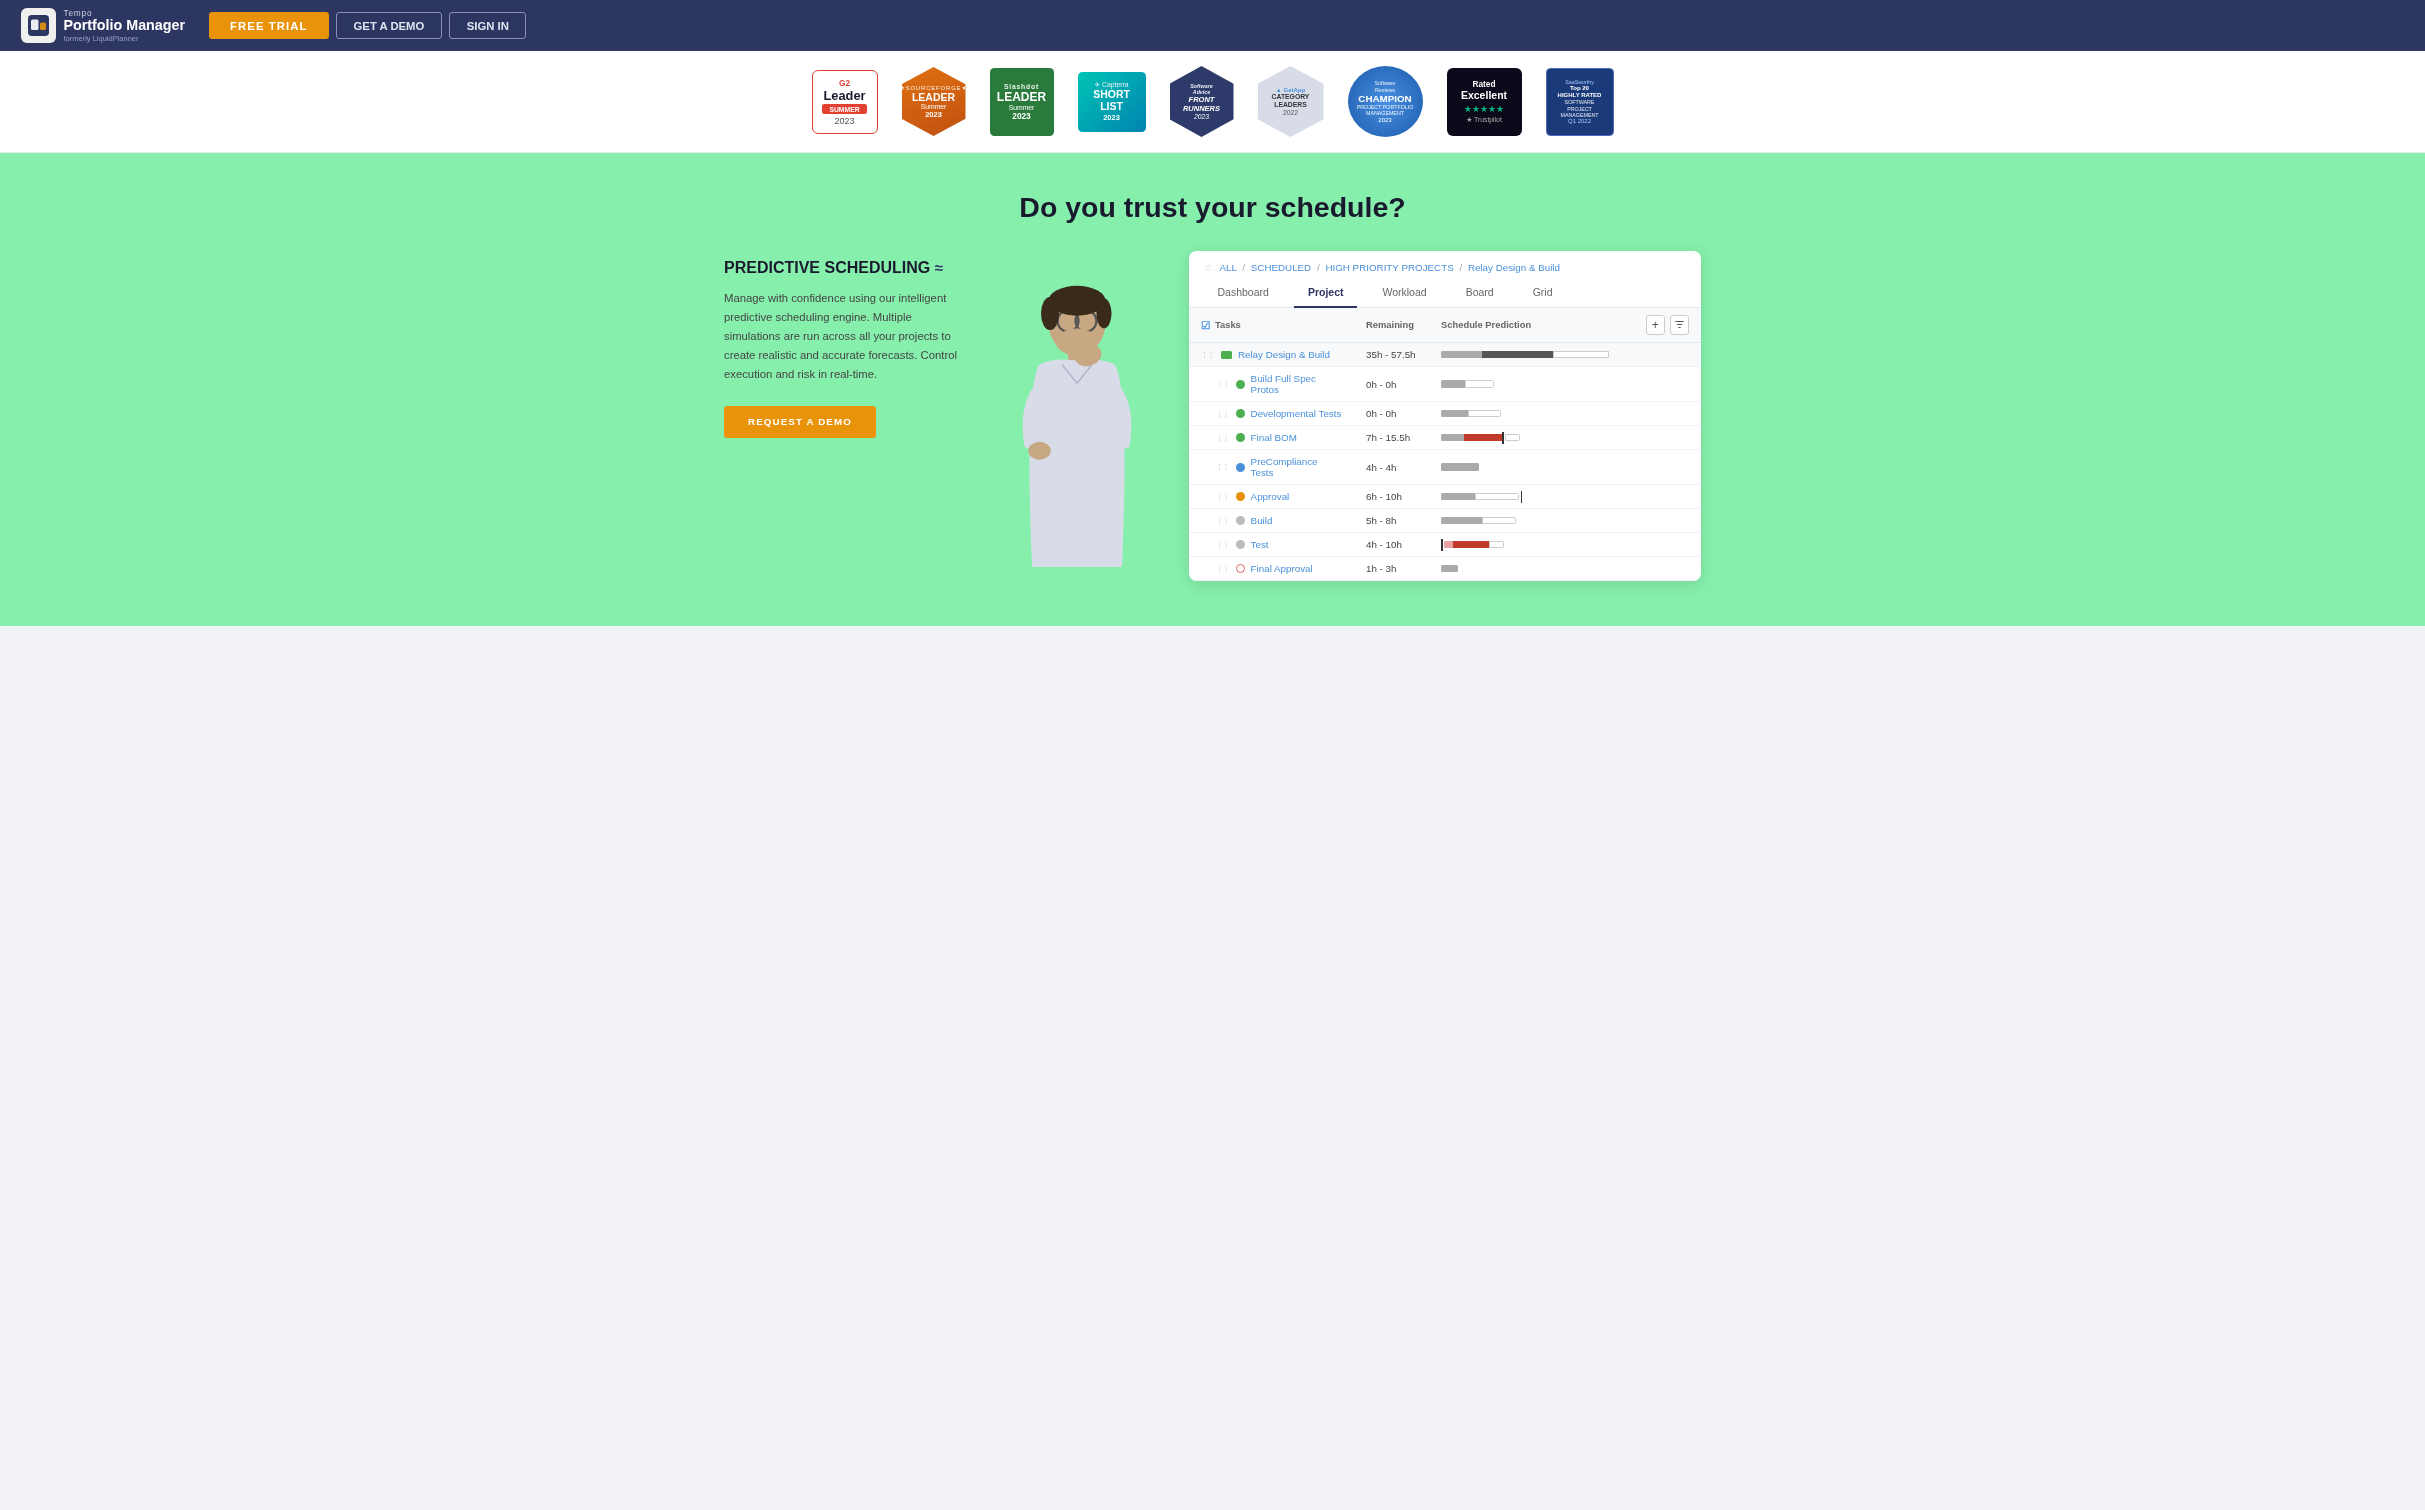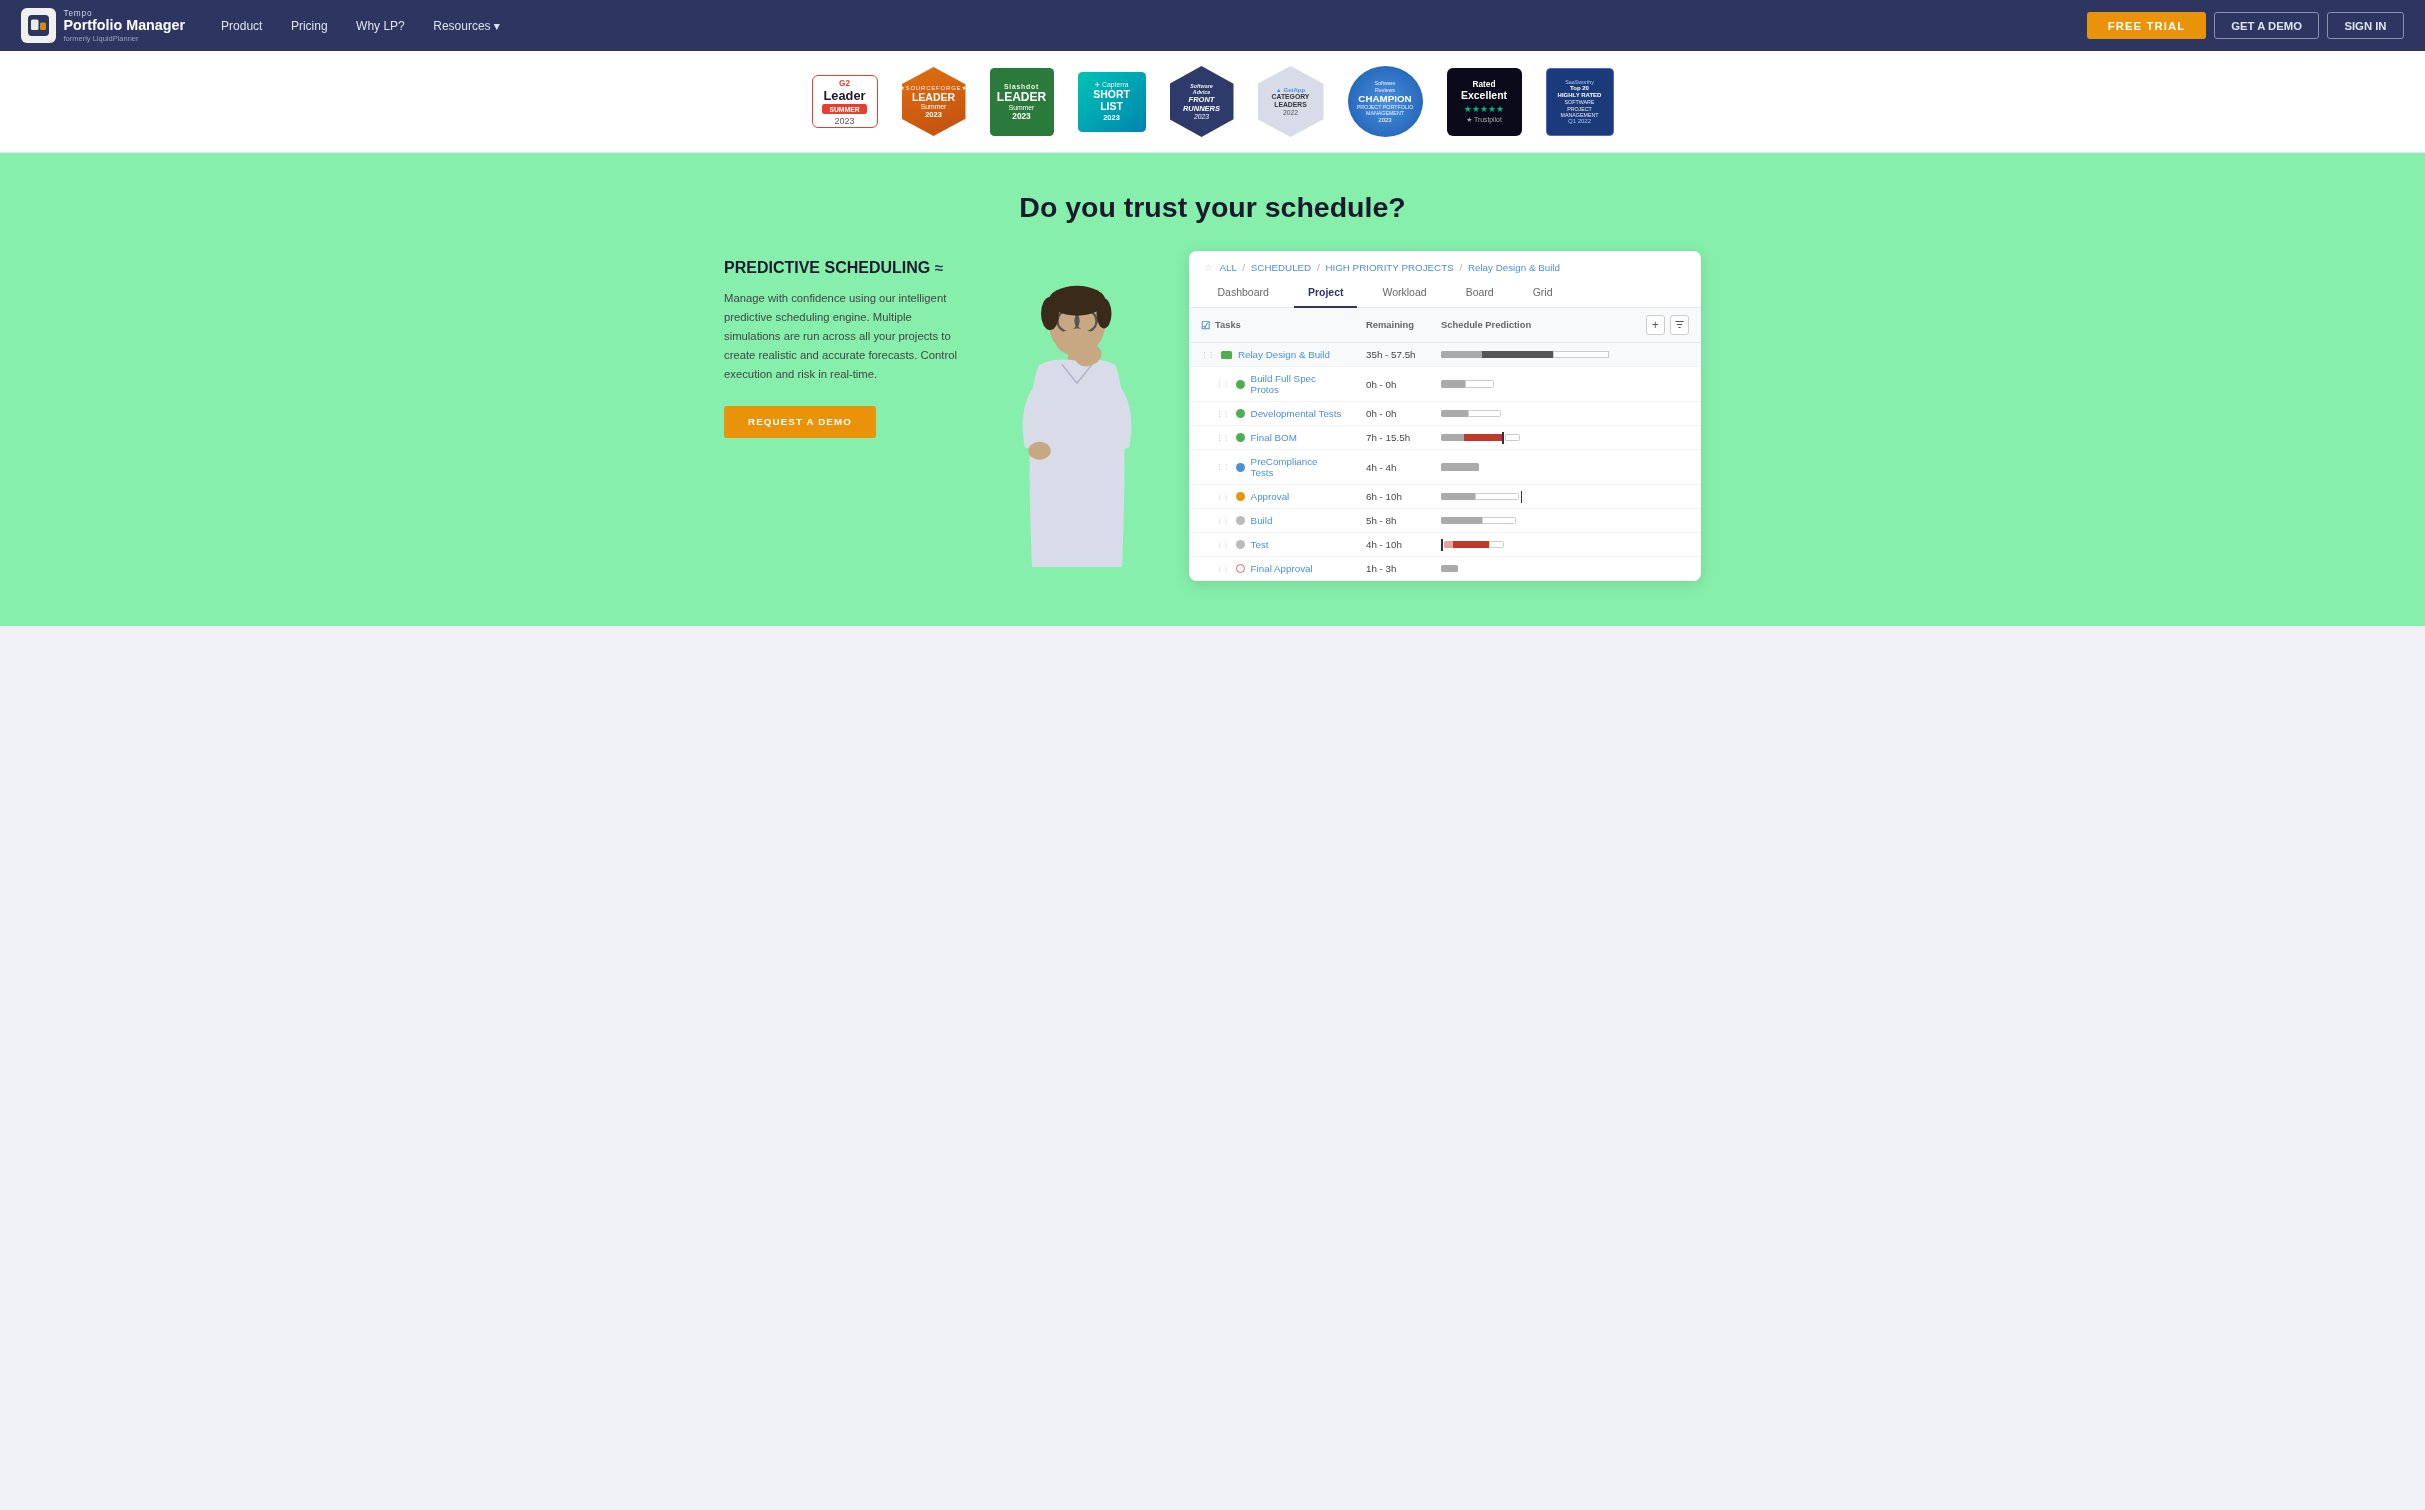--- a/index.html
+++ b/index.html
@@ -259,41 +259,32 @@
         <rect x="16" y="10" width="8" height="10" rx="2" fill="#e8930a" opacity="0.9"></rect>
       </svg>
     </div>
     <div class="logo-text">
       <span class="logo-tempo">Tempo</span>
       <span class="logo-pm">Portfolio Manager</span>
       <span class="logo-formerly">formerly LiquidPlanner</span>
     </div>
   </div>
 
-  <div class="nav-links">
-    <a class="nav-link">Product</a>
-    <a class="nav-link">Pricing</a>
-    <a class="nav-link">Why LP?</a>
-    <a class="nav-link">
-      <span>Resources</span>
-      <span>▾</span>
-    </a>
-  </div>
 
   <div class="nav-buttons">
     <button class="btn-free-trial">FREE TRIAL</button>
     <button class="btn-get-demo">GET A DEMO</button>
     <button class="btn-sign-in">SIGN IN</button>
   </div>
 </nav>
 
 <div class="badges-strip">
 
   <div class="badge-item">
-    <div style="border:1.5px solid #e44032;border-radius:6px;width:66px;height:53px;display:flex;flex-direction:column;align-items:center;justify-content:center;background:#fff;padding:4.5px;">
+    <div style="border:1.5px solid #e44032;border-radius:6px;width:66px;height:64px;display:flex;flex-direction:column;align-items:center;justify-content:center;background:#fff;padding:4.5px;">
       <div style="font-size:8.3px;font-weight:800;color:#e44032;">G2</div>
       <div style="font-size:12.8px;font-weight:800;color:#1a1a2e;">Leader</div>
       <div style="background:#e44032;color:#fff;font-size:6.8px;font-weight:700;padding:1.5px 7.5px;border-radius:2.3px;margin:1.5px 0;">SUMMER</div>
       <div style="font-size:9px;color:#555;">2023</div>
     </div>
   </div>
 
   <div class="badge-item">
     <div style="width:64px;height:69px;background:linear-gradient(160deg,#e07010,#c05010);clip-path:polygon(50% 0%,100% 25%,100% 75%,50% 100%,0% 75%,0% 25%);display:flex;flex-direction:column;align-items:center;justify-content:center;color:#fff;padding:12px 6px;">
       <div style="font-size:6px;letter-spacing:0.8px;opacity:0.9;">★SOURCEFORGE★</div>

